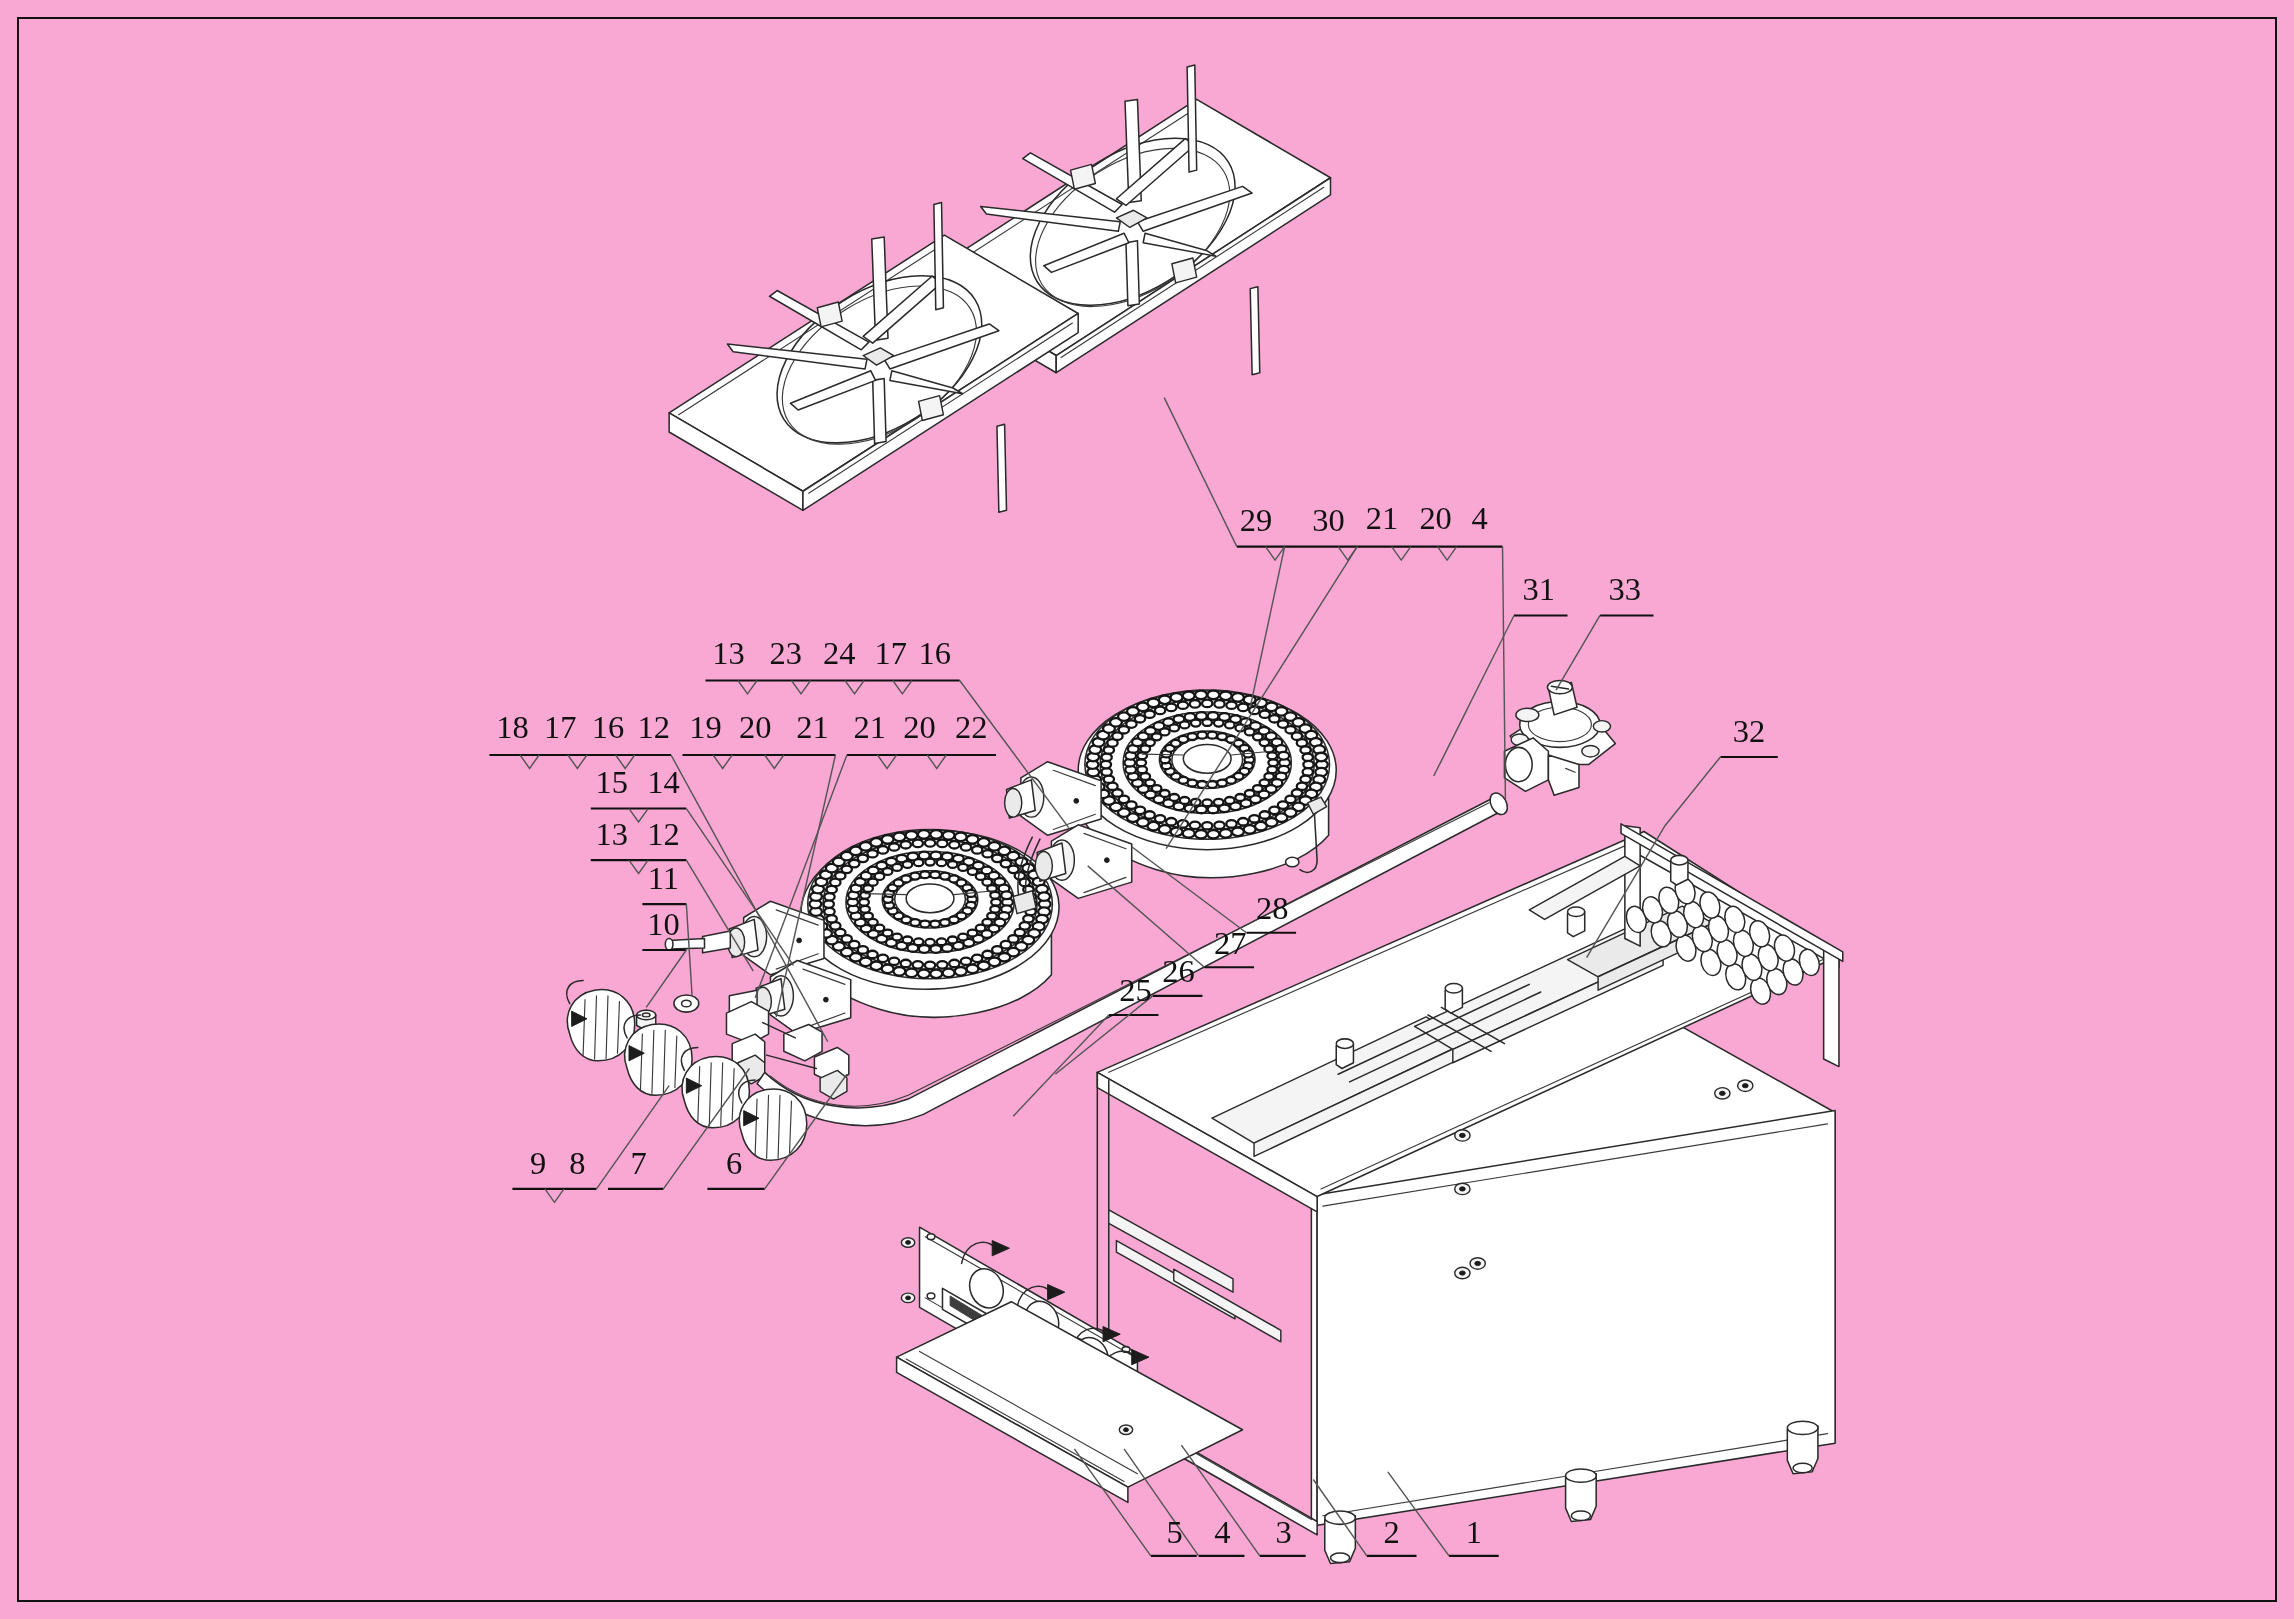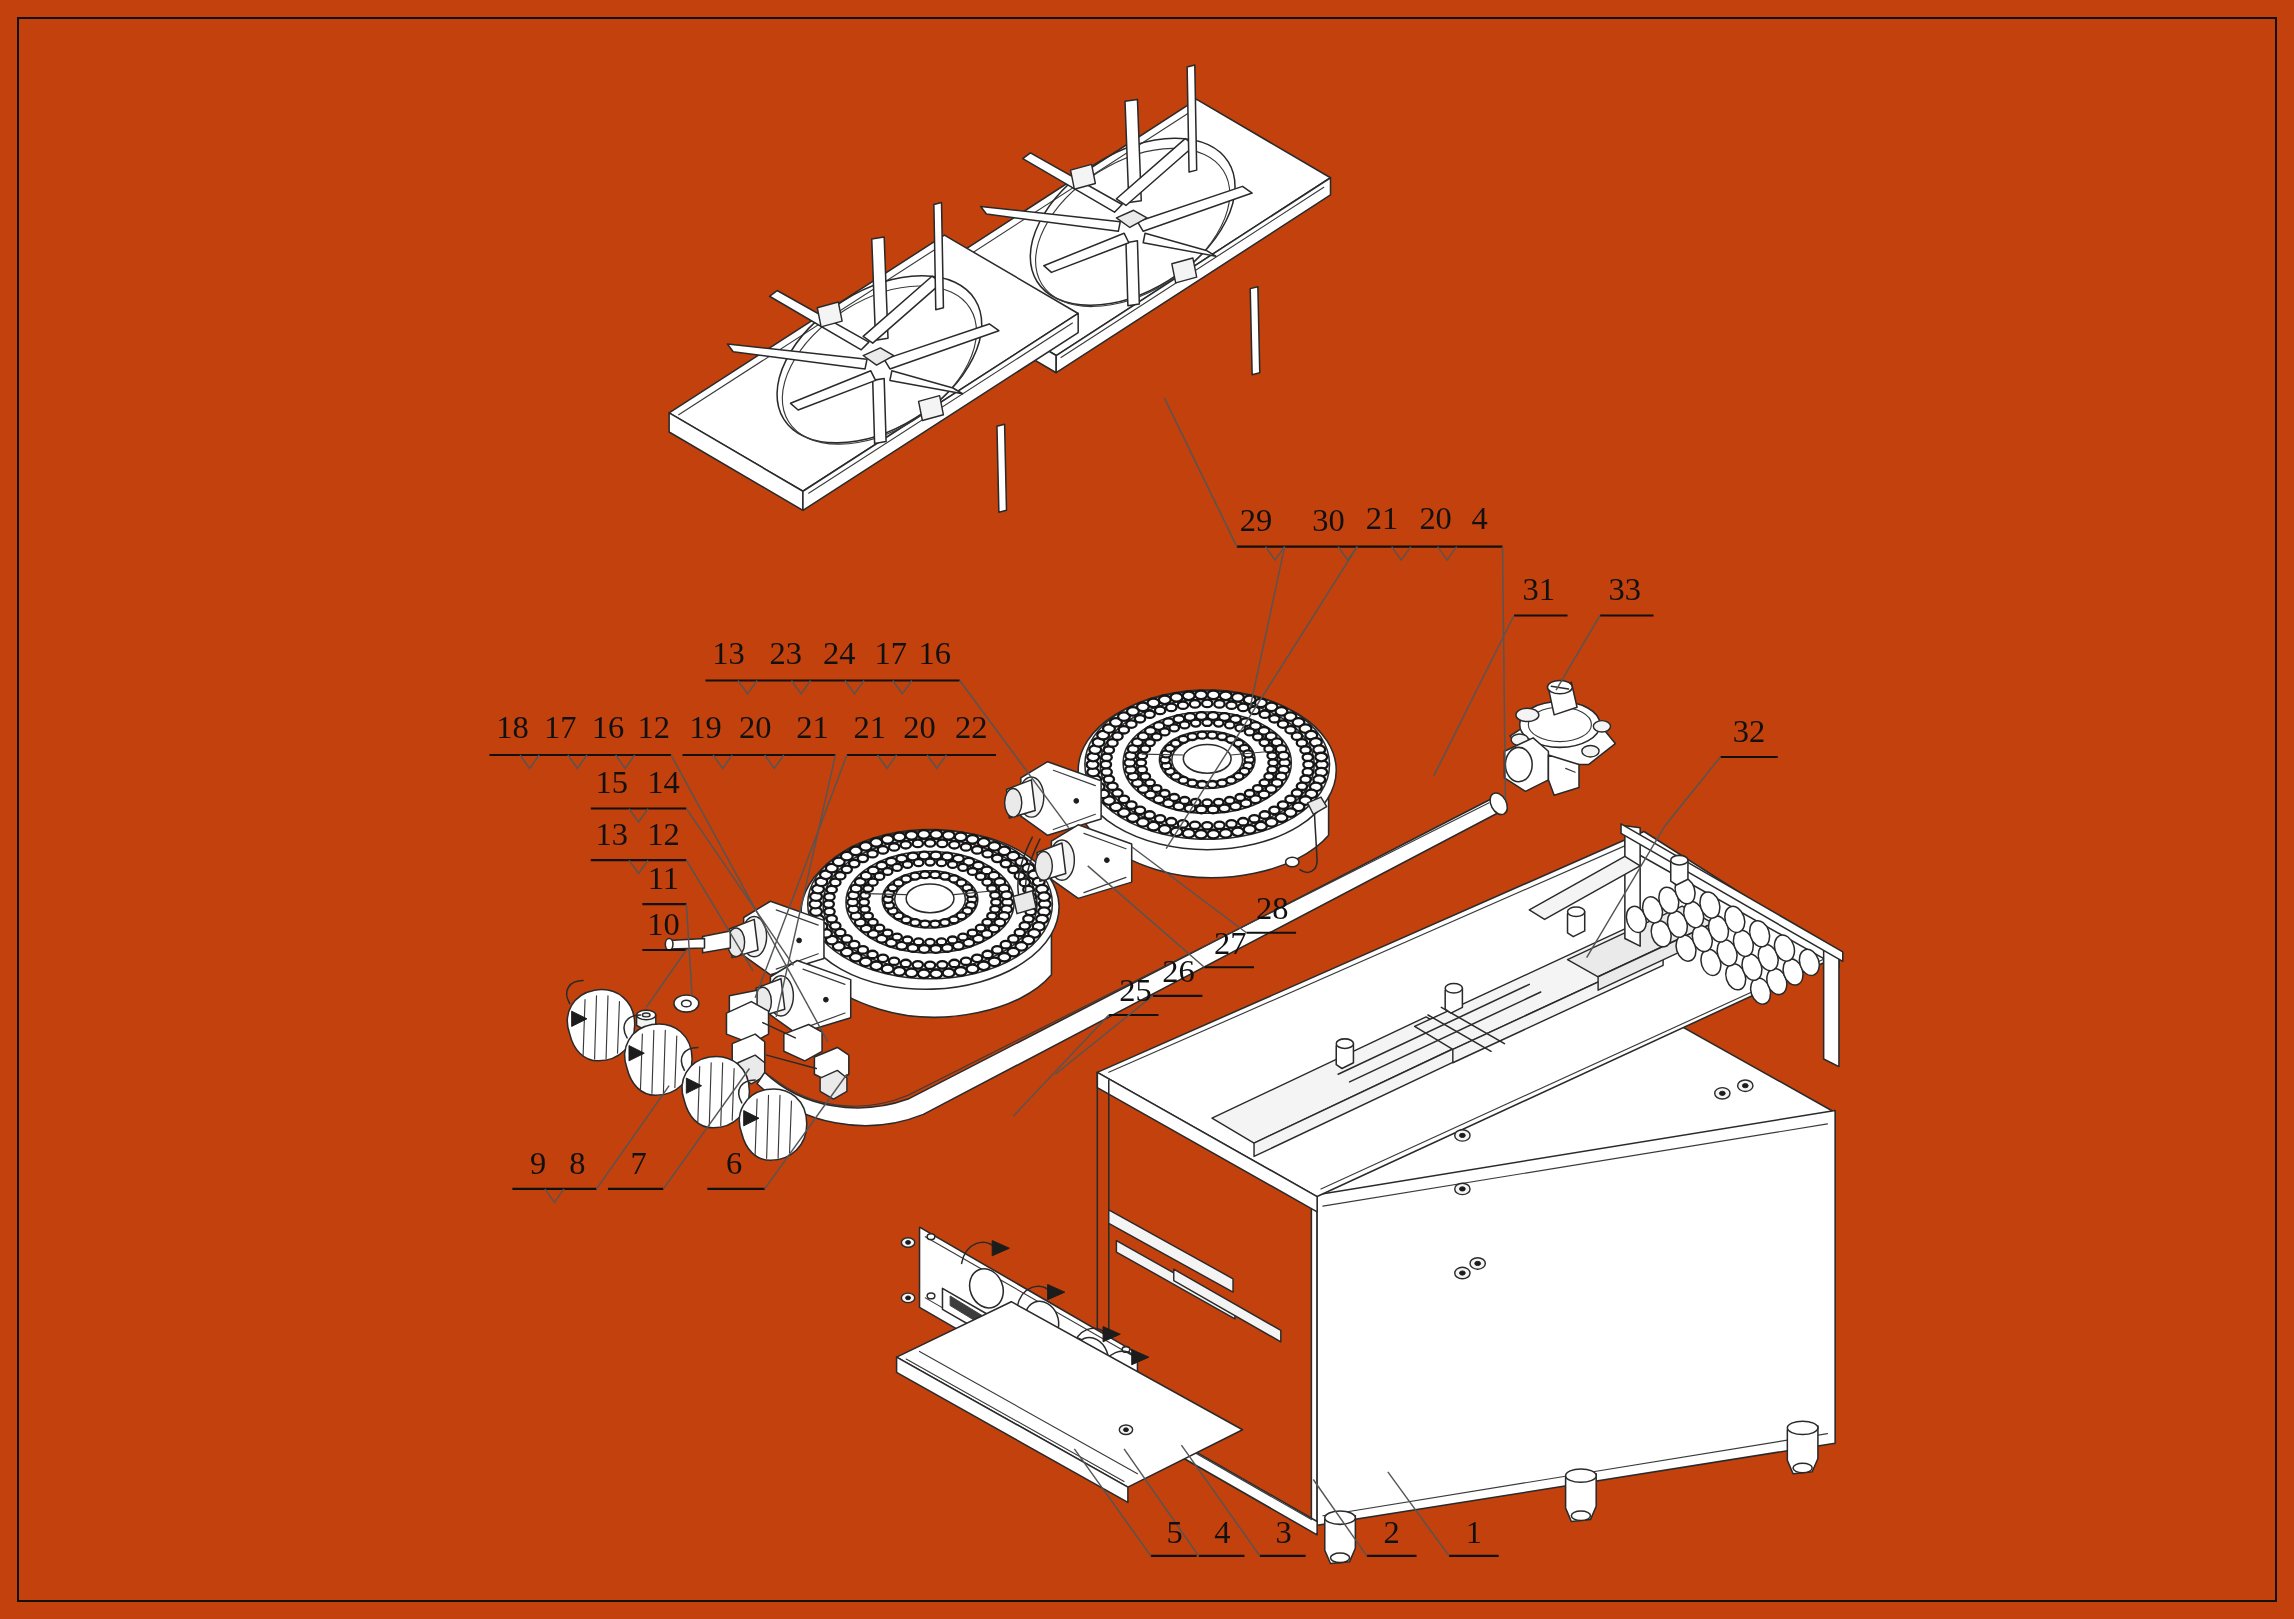--- a/index.html
+++ b/index.html
@@ -1,18 +1,18 @@
 <!DOCTYPE html>
 <html><head>
 <meta charset="utf-8">
 <style>
   html,body{margin:0;padding:0;background:#ffffff;}
   body{width:2294px;height:1619px;overflow:hidden;
        font-family:"Liberation Sans", sans-serif;}
-  #sheet{position:relative;width:2294px;height:1619px;background:#c2410c;}
+  #sheet{position:relative;width:2294px;height:1619px;background:#f9a8d4;}
   #frame{position:absolute;left:17px;top:17px;width:2260px;height:1585px;
          border:2.9px solid #111;box-sizing:border-box;}
   svg.layer{position:absolute;left:0;top:0;width:2294px;height:1619px;}
   .ln{fill:none;stroke:#2a2a2a;stroke-width:1.6;stroke-linecap:round;stroke-linejoin:round;}
   .ln-t{fill:none;stroke:#3a3a3a;stroke-width:1.2;stroke-linecap:round;stroke-linejoin:round;}
   .fillw{fill:#ffffff;stroke:#2a2a2a;stroke-width:1.6;stroke-linejoin:round;}
   .fillg{fill:#f4f4f4;stroke:#2a2a2a;stroke-width:1.5;stroke-linejoin:round;}
   .fillgg{fill:#eaeaea;stroke:#2a2a2a;stroke-width:1.5;stroke-linejoin:round;}
   .dk{fill:#1c1c1c;stroke:#1c1c1c;stroke-width:1;}
   .lead{fill:none;stroke:#555;stroke-width:1.5;}

